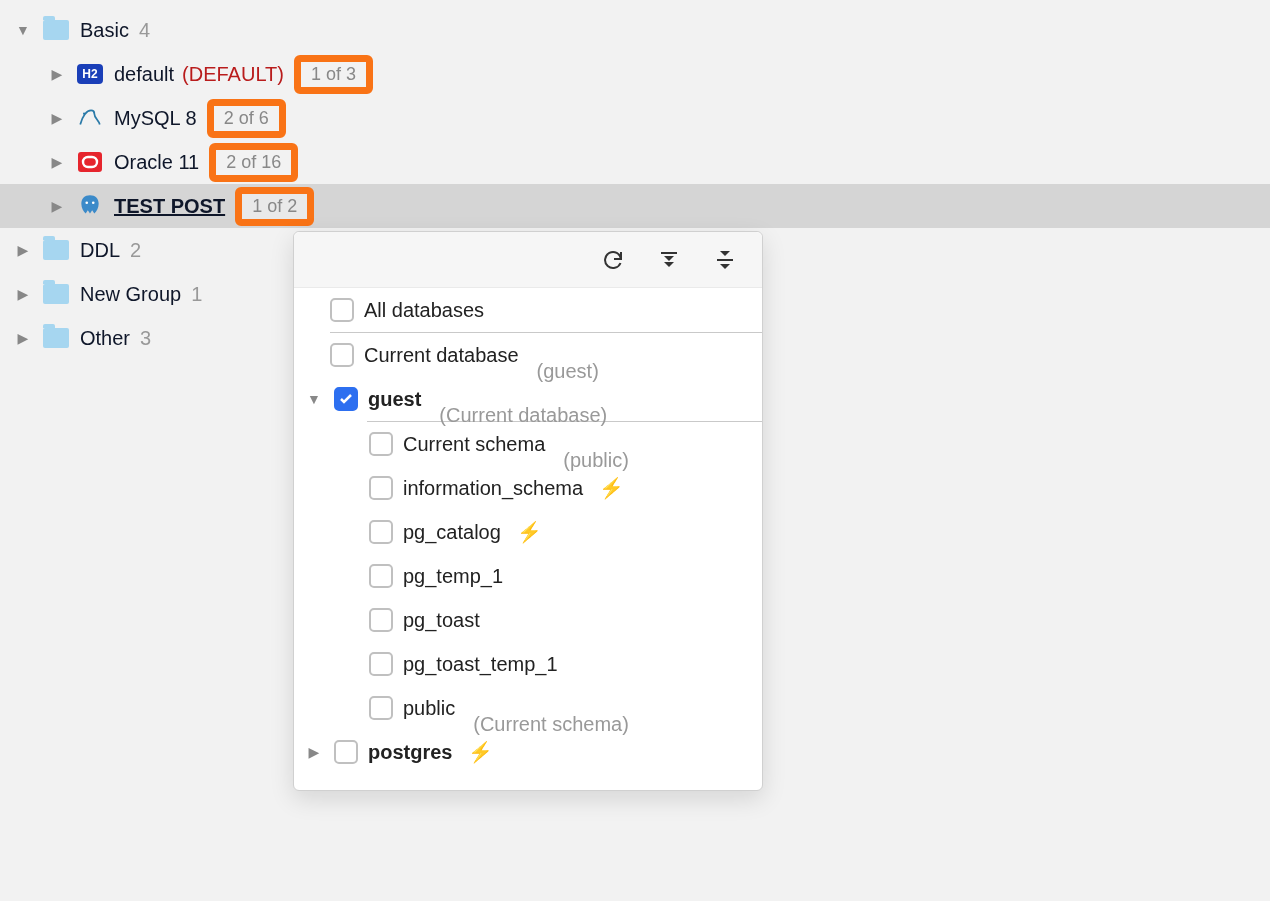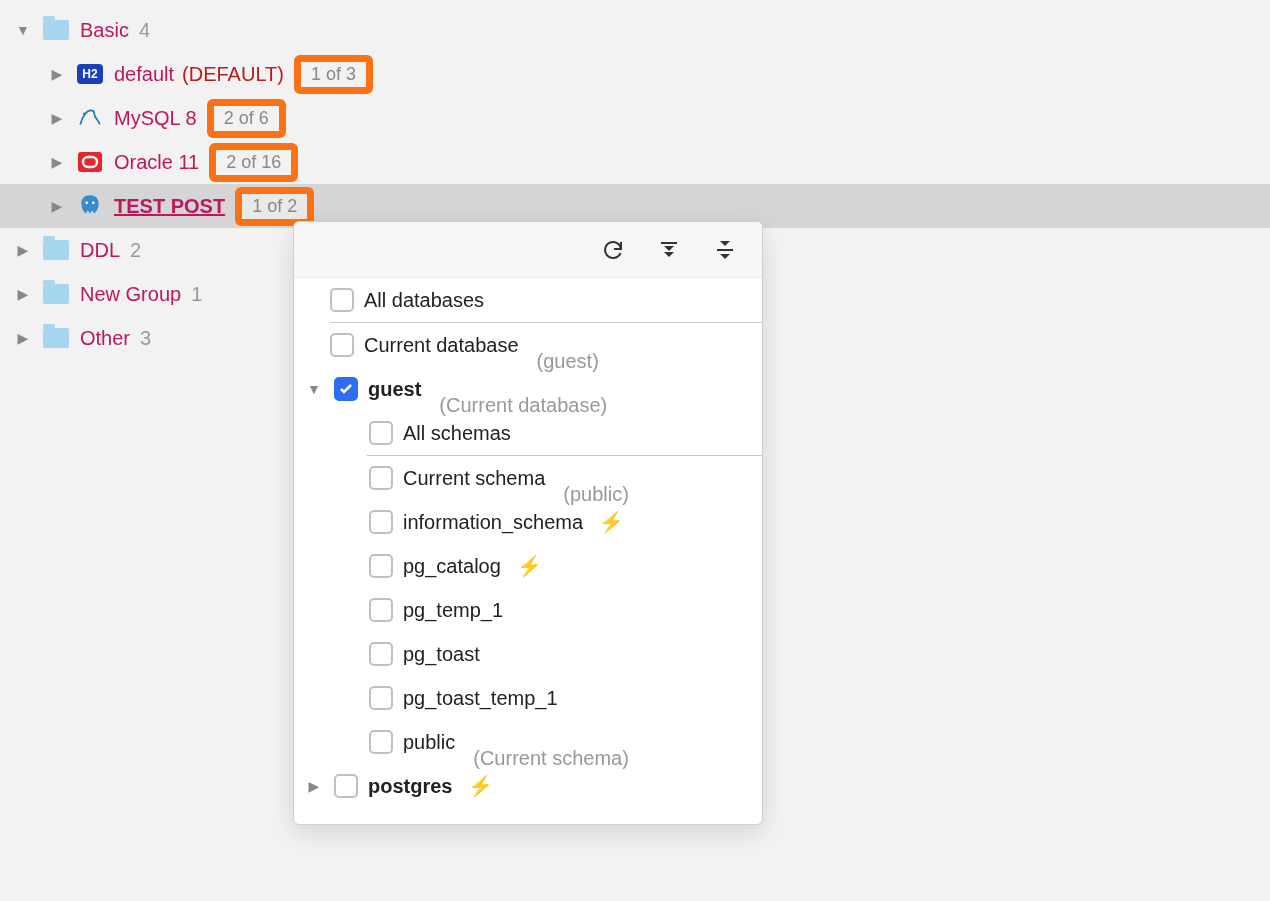--- a/index.html
+++ b/index.html
@@ -26,32 +26,32 @@
   width: 22px; height: 22px;
   display: flex; align-items: center; justify-content: center;
   color: #888; font-size: 14px;
   margin-right: 8px;
 }
 .row .ico { width: 28px; height: 28px; margin-right: 10px; display:flex; align-items:center; justify-content:center; }
 .folder { width: 26px; height: 20px; background: #a6d6f0; border-radius: 2px; position: relative; }
 .folder::before { content:""; position:absolute; top:-4px; left:0; width:12px; height:4px; background:#a6d6f0; border-radius:2px 2px 0 0; }
 .h2-ico { width:26px; height:20px; background:#1a3fb8; color:#fff; font-size:12px; font-weight:bold; display:flex; align-items:center; justify-content:center; border-radius:4px; }
 .mysql-ico svg, .oracle-ico svg, .pg-ico svg { display:block; }
-.label { color: #be185d; }
+.label { color: #0f172a; }
 .label.bold { font-weight: 600; text-decoration: underline; }
 .suffix { color: #b91c1c; margin-left: 8px; }
 .badge {
   display:inline-block; margin-left: 10px; padding: 2px 10px;
   background: #f2f2f2; border:7px solid #f97316; border-radius: 6px;
   color: #888; font-size: 18px;
 }
 .count { color:#999; margin-left:10px; }
 .popup {
   position: absolute;
-  left: 293px; top: 221px;
+  left: 293px; top: 231px;
   width: 470px;
   background: #fff;
   border: 1px solid #d0d0d0;
   border-radius: 6px;
   box-shadow: 0 8px 24px rgba(0,0,0,0.12);
 }
 .popup .toolbar {
   background: #f6f6f6; border-bottom:1px solid #eaeaea;
   height: 56px; display:flex; align-items:center; justify-content:flex-end; gap:26px; padding: 0 22px;
   border-radius: 6px 6px 0 0;
@@ -208,24 +208,20 @@
       <span class="chev">▼</span>
       <span class="checkbox checked">
           <svg width="16" height="16" viewBox="0 0 16 16">
             <path d="M3 8l3 3 7-7" stroke="#fff" stroke-width="2.5" fill="none"></path>
           </svg>
         </span>
       <span class="plabel bold">guest</span>
       <span class="phint">(Current database)</span>
     </div>
 
-    <div class="prow indent-schema">
-      <span class="checkbox"></span>
-      <span class="plabel">All schemas</span>
-    </div>
     <div class="schemasep"></div>
 
     <div class="prow indent-schema">
       <span class="checkbox"></span>
       <span class="plabel">Current schema</span>
       <span class="phint">(public)</span>
     </div>
 
     <div class="prow indent-schema">
       <span class="checkbox"></span>

